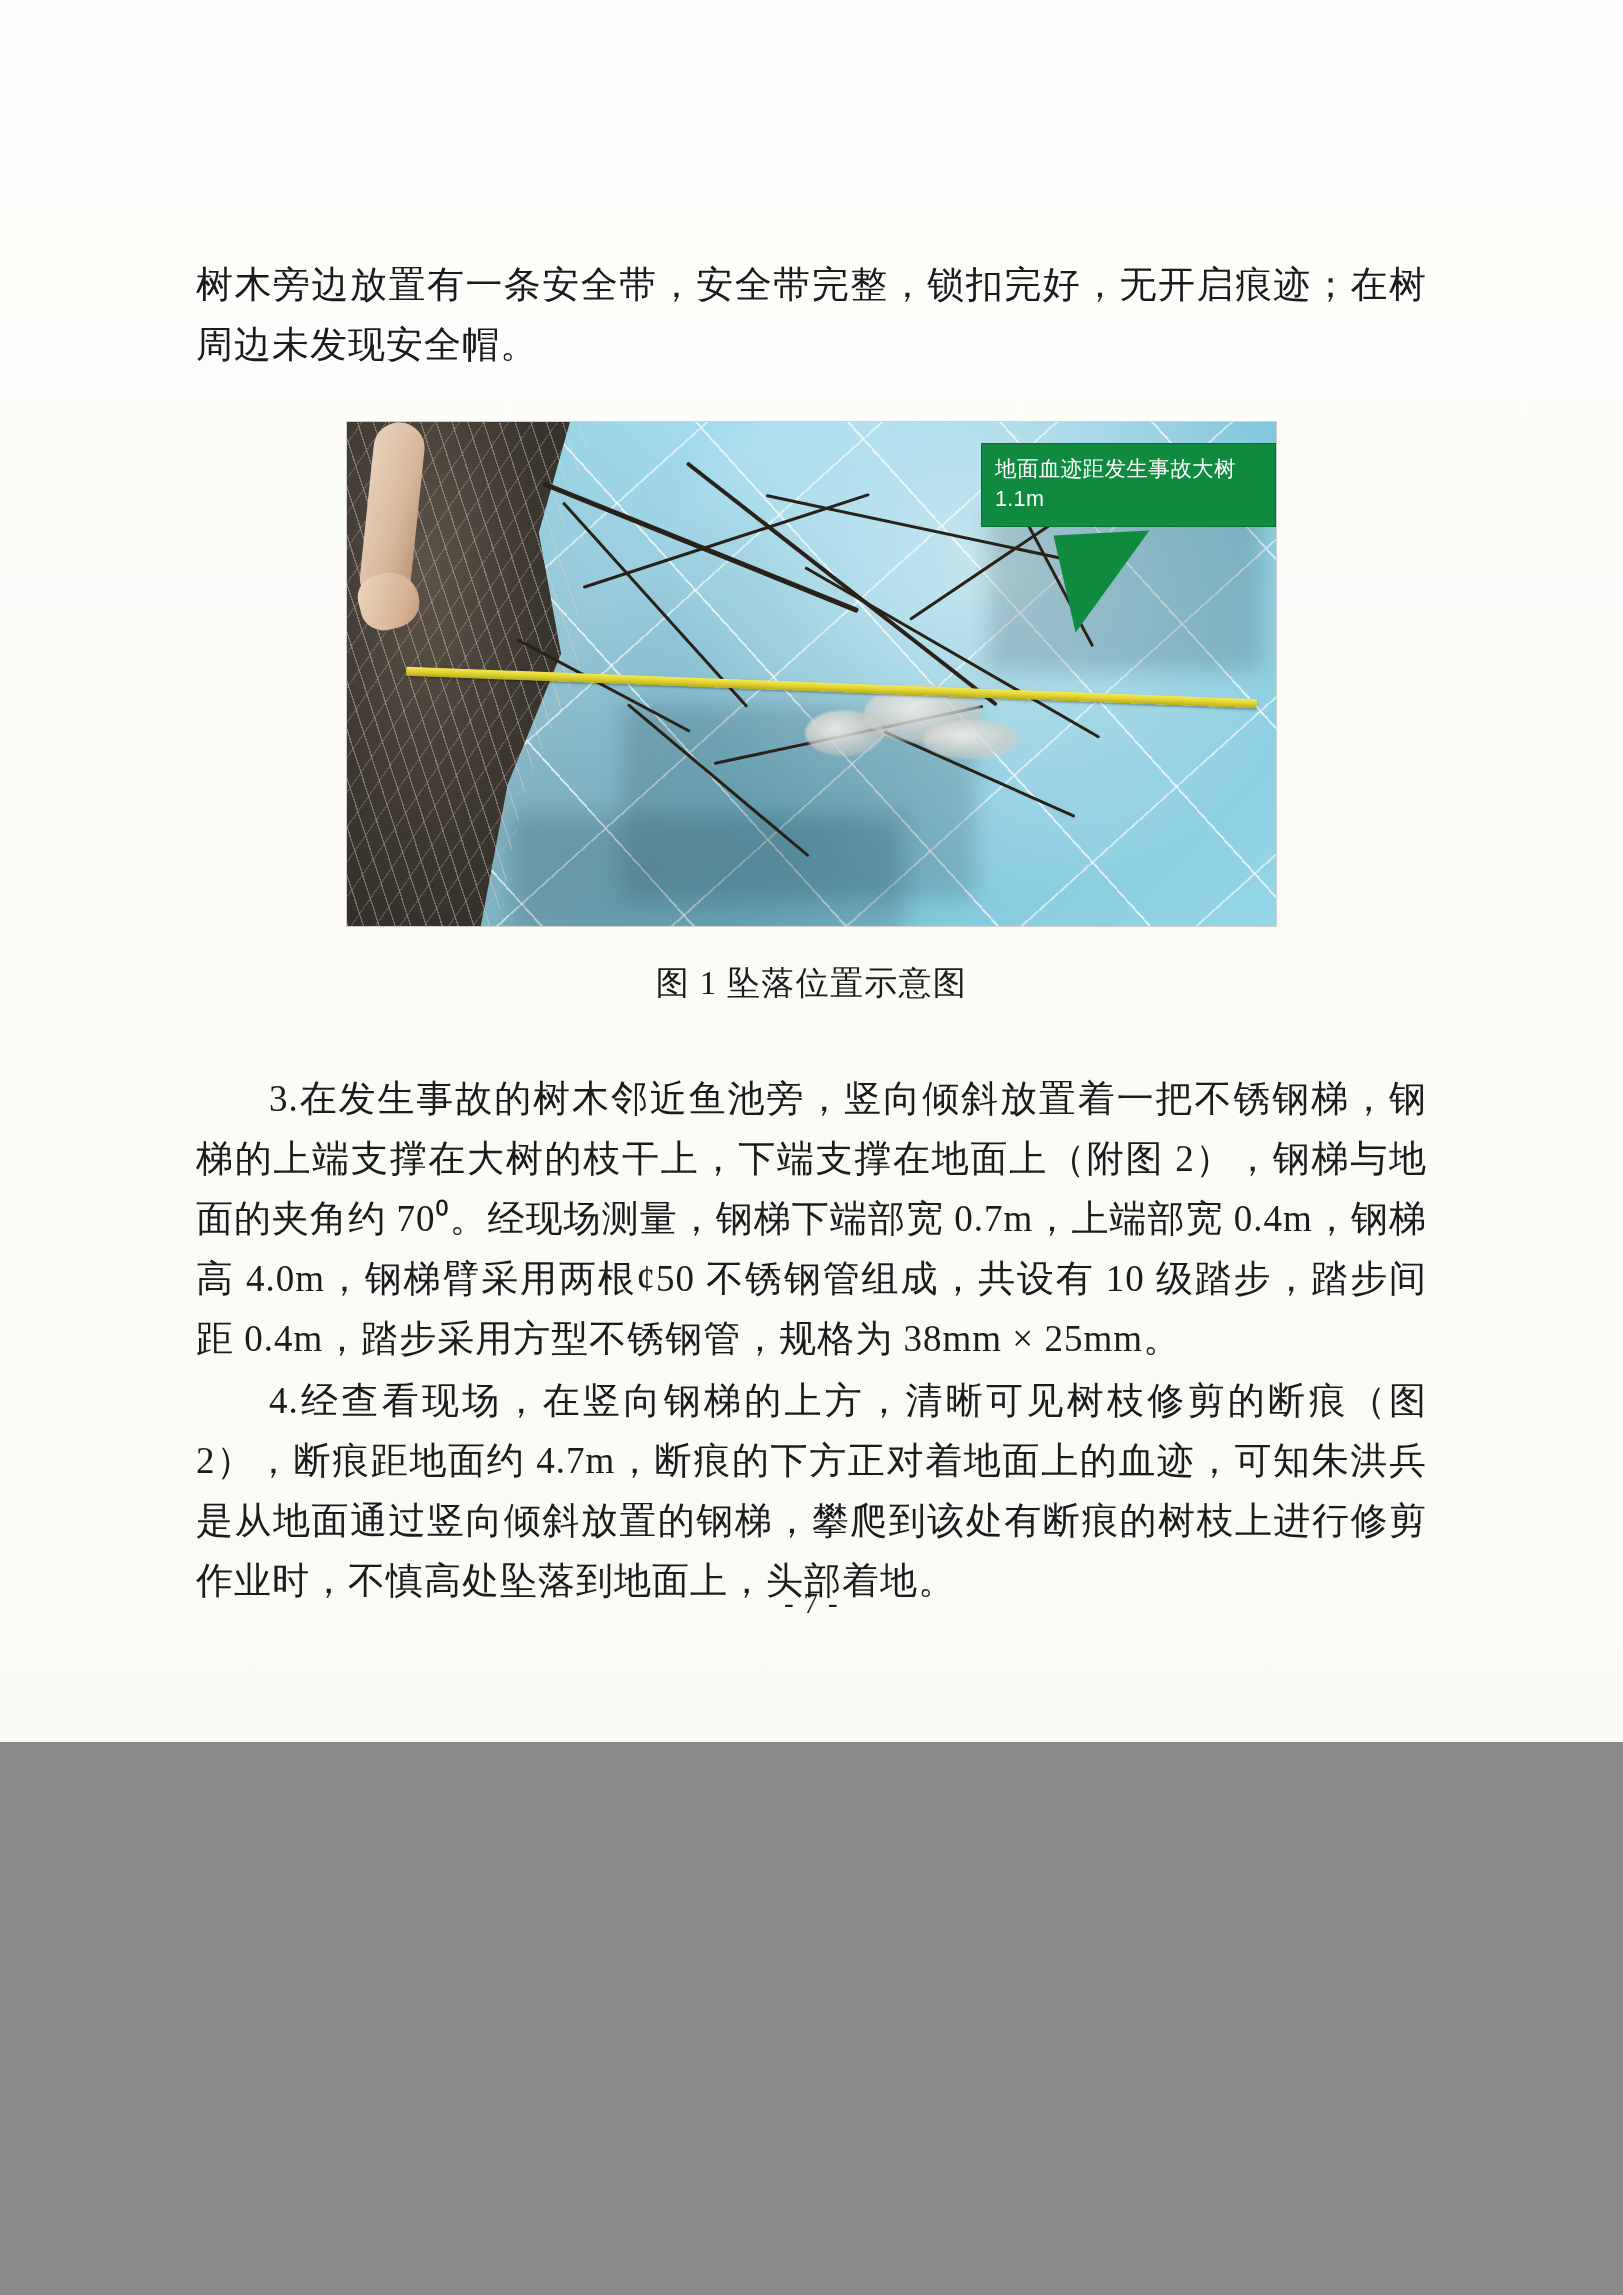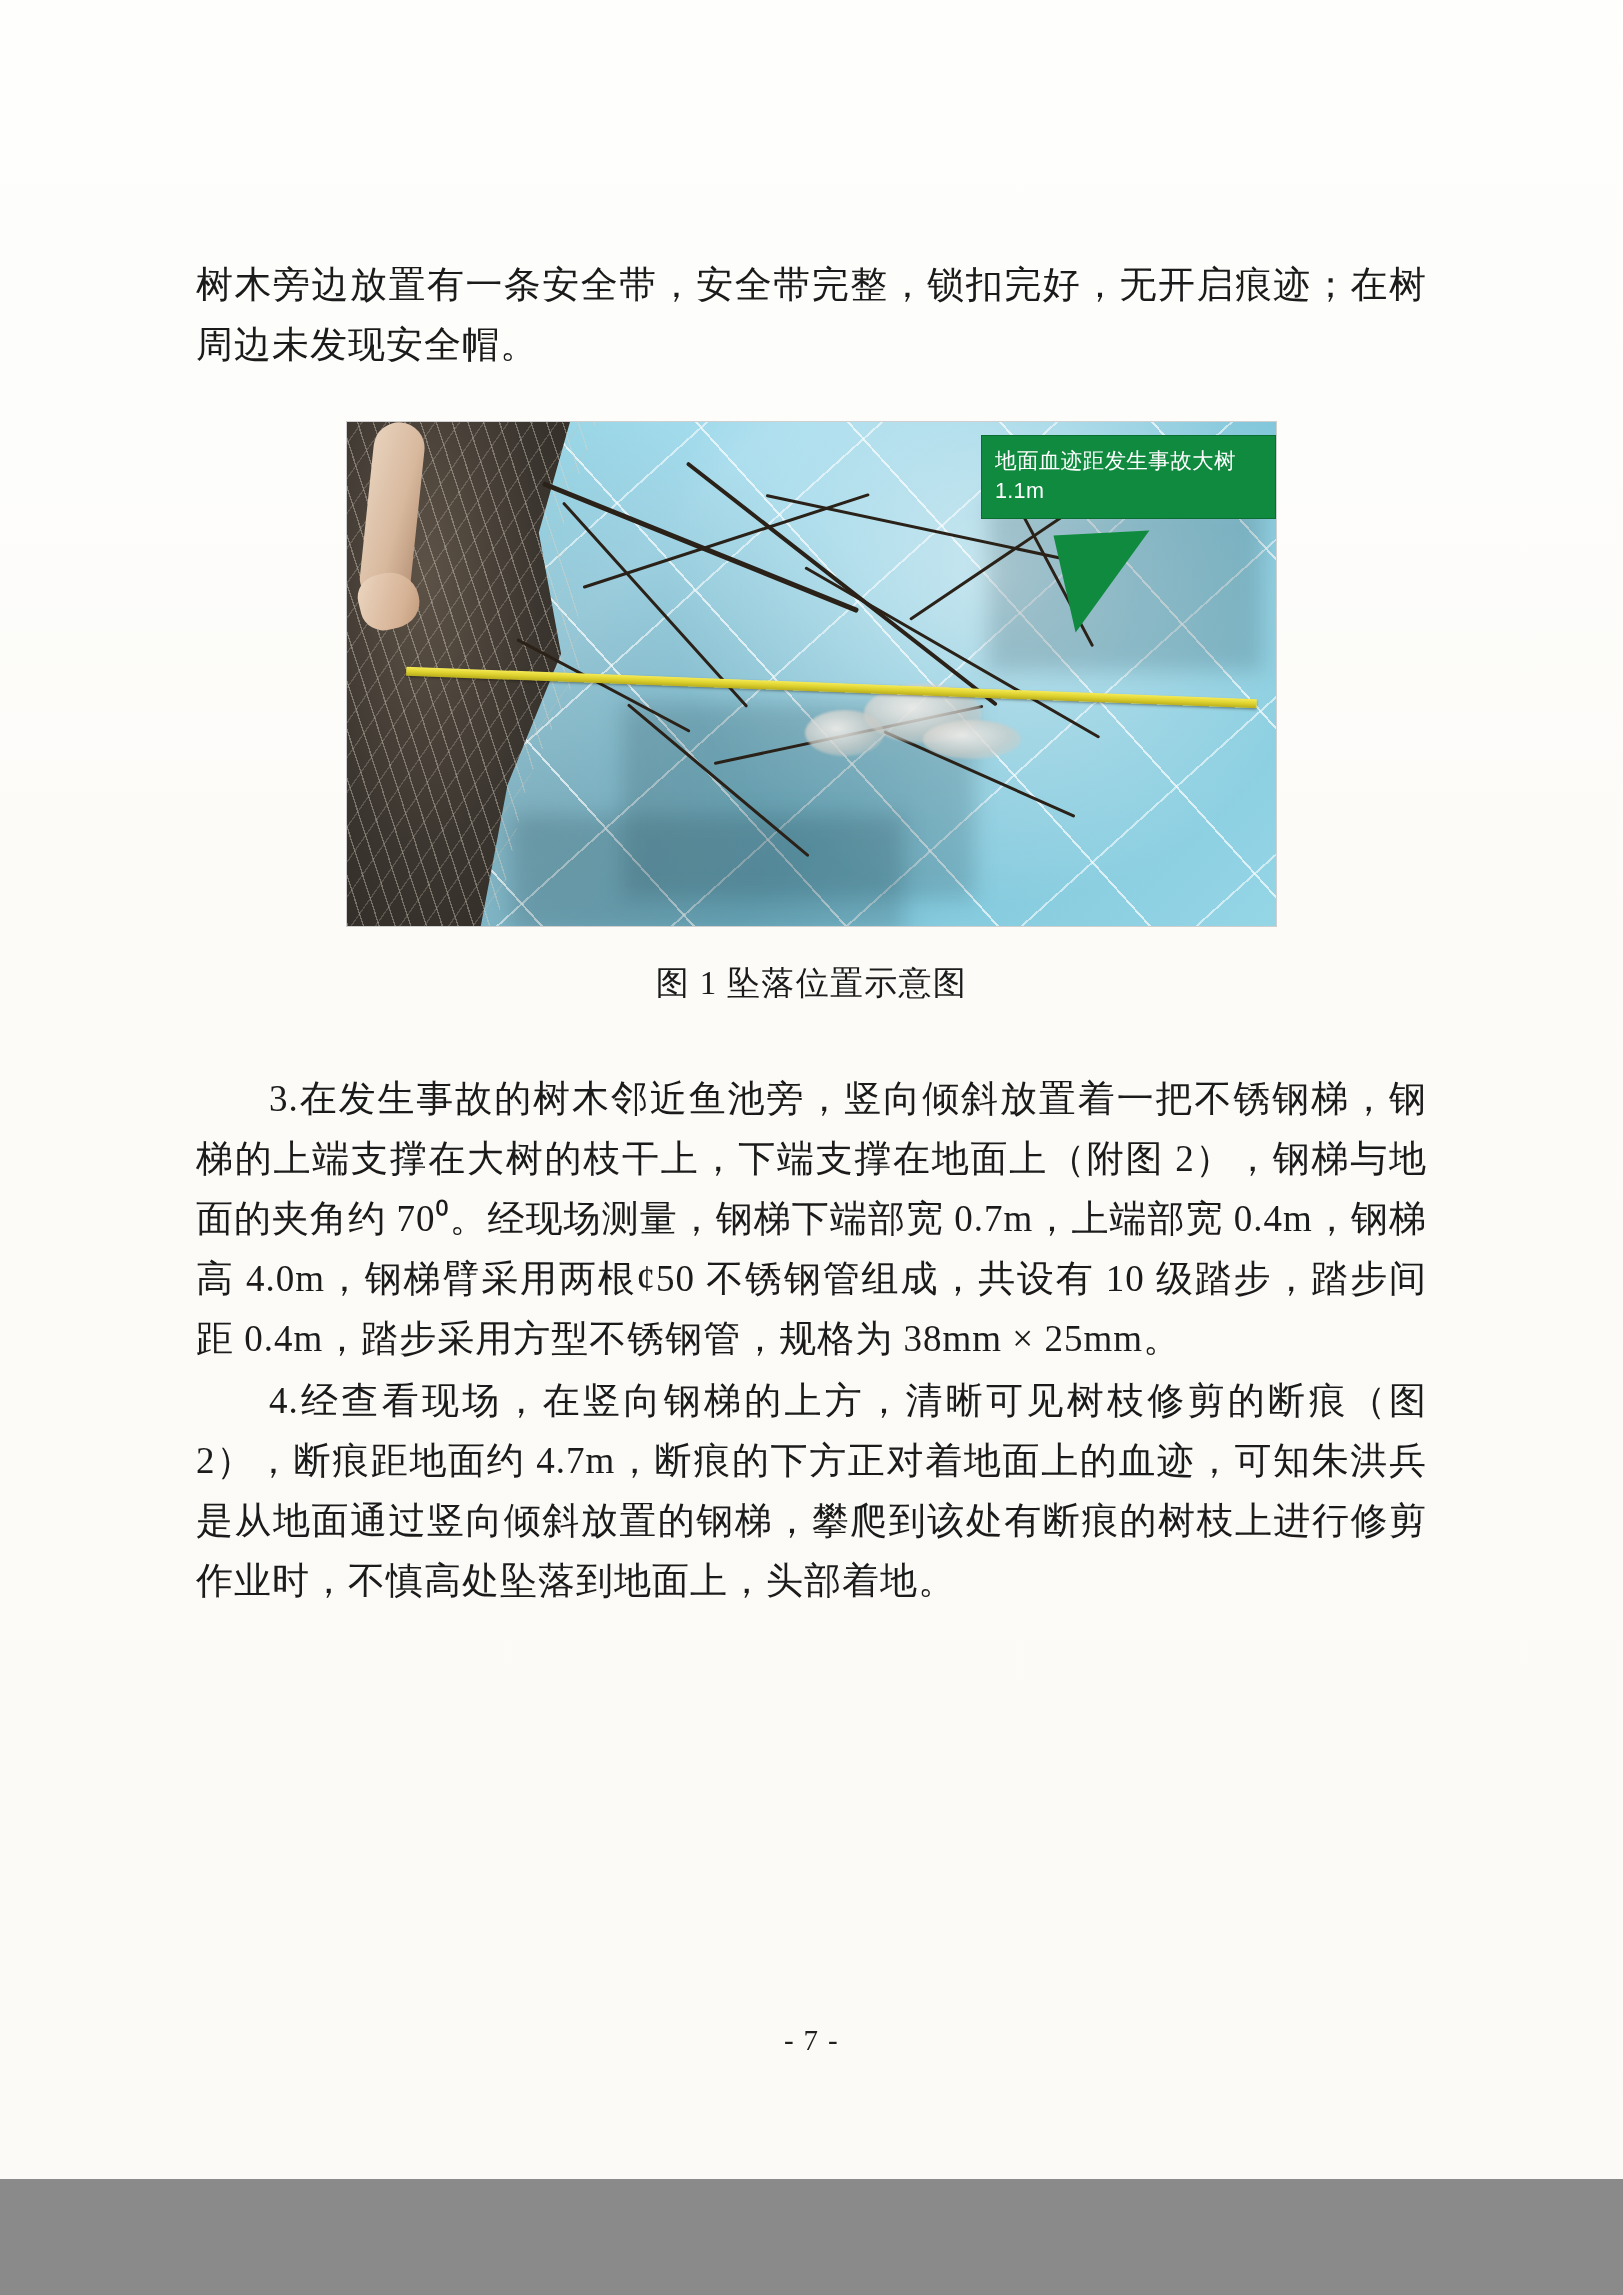--- a/index.html
+++ b/index.html
@@ -3,21 +3,21 @@
 <meta charset="utf-8">
 <style>
   html, body {
     margin: 0;
     padding: 0;
     background: #8a8a8a;
   }
   .page {
     position: relative;
     width: 1623px;
-    height: 2179px;
+    height: 1742px;
     background: #fdfdfb;
     margin: 0 auto;
     overflow: hidden;
     font-family: "Liberation Serif", serif;
     box-sizing: border-box;
   }
   
   .scan-tint {
     position: absolute;
     inset: 0;
@@ -129,21 +129,21 @@
   }
   .blood {
     position: absolute;
     background: radial-gradient(ellipse at 40% 40%, rgba(235,235,232,0.95) 0%, rgba(205,205,200,0.7) 55%, rgba(180,180,175,0) 100%);
     border-radius: 50%;
     filter: blur(1.3px);
   }
   .callout {
     position: absolute;
     right: 0;
-    top: 13px;
+    top: 21px;
     width: 295px;
     background: #0f8a3e;
     border: 1.3px solid #0a6e31;
     color: #ffffff;
     text-align: left;
     padding: 10.5px 11.8px 13px 13px;
     box-sizing: border-box;
     font-family: "Liberation Sans", sans-serif;
     font-size: 21.6px;
     line-height: 1.35;

